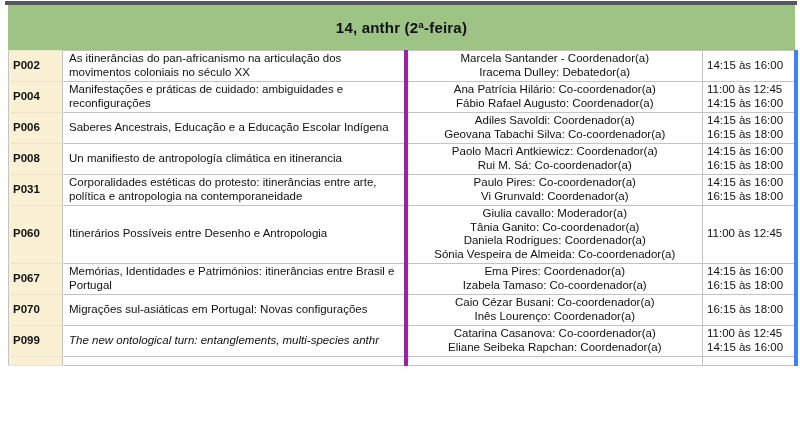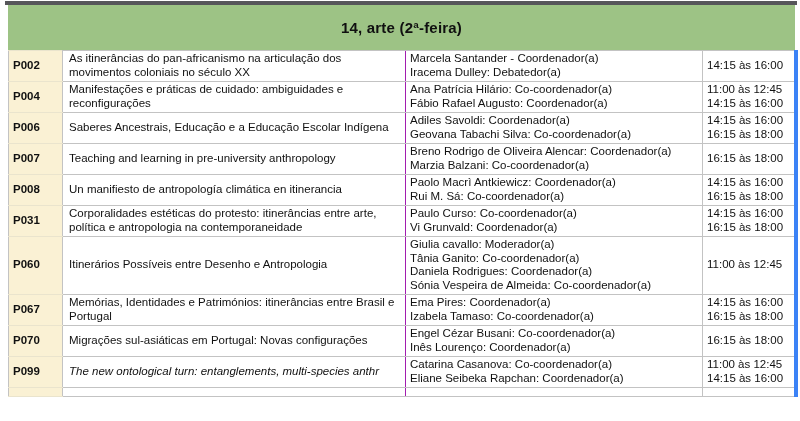--- a/index.html
+++ b/index.html
@@ -32,33 +32,33 @@
     border-top:1px solid #C3C3C3;border-bottom:1px solid #C3C3C3;
     padding:1px 4px 2px 4px;
   }
   td.c-code{
     background:#FAF1D4;font-weight:bold;text-align:left;
     border-left:1px solid #C3C3C3;border-right:1px solid #C3C3C3;
     border-top:1px solid #EAE4CD;border-bottom:1px solid #EAE4CD;
   }
   td.c-title{padding-left:6px;margin-top:20px;}
   td.c-title.clip{white-space:nowrap;overflow:hidden;font-style:italic;}
-  td.c-people{border-left:1px solid #a21caf;}
+  td.c-people{border-left:4px solid #a21caf;text-align:center;}
   td.c-times{border-left:1px solid #C3C3C3;border-right:4px solid #3b82f6;}
   .line{white-space:nowrap;overflow:hidden;}
   tr.partial td{height:8px;padding:0;}
 </style>
 </head>
 <body>
 
 <div class="top-bar"></div>
 
 <div class="sheet">
   <div class="day-header">
-    <span>14, arte (2ª-feira)</span>
+    <span>14, anthr (2ª-feira)</span>
   </div>
 
   <table class="sessions">
     <colgroup>
       <col class="c1">
         <col class="c2">
         <col class="c3">
         <col class="c4">
     </colgroup>
     <tbody>
@@ -95,50 +95,39 @@
     <td class="c-people">
             <div class="line">Adiles Savoldi: Coordenador(a)</div>
             <div class="line">Geovana Tabachi Silva: Co-coordenador(a)</div>
           </td>
     <td class="c-times">
             <div class="line">14:15 às 16:00</div>
             <div class="line">16:15 às 18:00</div>
           </td>
   </tr>
 
-  <tr>
-    <td class="c-code">P007</td>
-    <td class="c-title">Teaching and learning in pre-university anthropology</td>
-    <td class="c-people">
-            <div class="line">Breno Rodrigo de Oliveira Alencar: Coordenador(a)</div>
-            <div class="line">Marzia Balzani: Co-coordenador(a)</div>
-          </td>
-    <td class="c-times">
-            <div class="line">16:15 às 18:00</div>
-          </td>
-  </tr>
 
   <tr>
     <td class="c-code">P008</td>
     <td class="c-title">Un manifiesto de antropología climática en itinerancia</td>
     <td class="c-people">
             <div class="line">Paolo Macrì Antkiewicz: Coordenador(a)</div>
             <div class="line">Rui M. Sá: Co-coordenador(a)</div>
           </td>
     <td class="c-times">
             <div class="line">14:15 às 16:00</div>
             <div class="line">16:15 às 18:00</div>
           </td>
   </tr>
 
   <tr>
     <td class="c-code">P031</td>
     <td class="c-title">Corporalidades estéticas do protesto: itinerâncias entre arte, política e antropologia na contemporaneidade</td>
     <td class="c-people">
-            <div class="line">Paulo Curso: Co-coordenador(a)</div>
+            <div class="line">Paulo Pires: Co-coordenador(a)</div>
             <div class="line">Vi Grunvald: Coordenador(a)</div>
           </td>
     <td class="c-times">
             <div class="line">14:15 às 16:00</div>
             <div class="line">16:15 às 18:00</div>
           </td>
   </tr>
 
   <tr>
     <td class="c-code">P060</td>
@@ -164,21 +153,21 @@
     <td class="c-times">
             <div class="line">14:15 às 16:00</div>
             <div class="line">16:15 às 18:00</div>
           </td>
   </tr>
 
   <tr>
     <td class="c-code">P070</td>
     <td class="c-title">Migrações sul-asiáticas em Portugal: Novas configurações</td>
     <td class="c-people">
-            <div class="line">Engel Cézar Busani: Co-coordenador(a)</div>
+            <div class="line">Caio Cézar Busani: Co-coordenador(a)</div>
             <div class="line">Inês Lourenço: Coordenador(a)</div>
           </td>
     <td class="c-times">
             <div class="line">16:15 às 18:00</div>
           </td>
   </tr>
 
   <tr>
     <td class="c-code">P099</td>
     <td class="c-title clip">The new ontological turn: entanglements, multi-species anthr</td>

